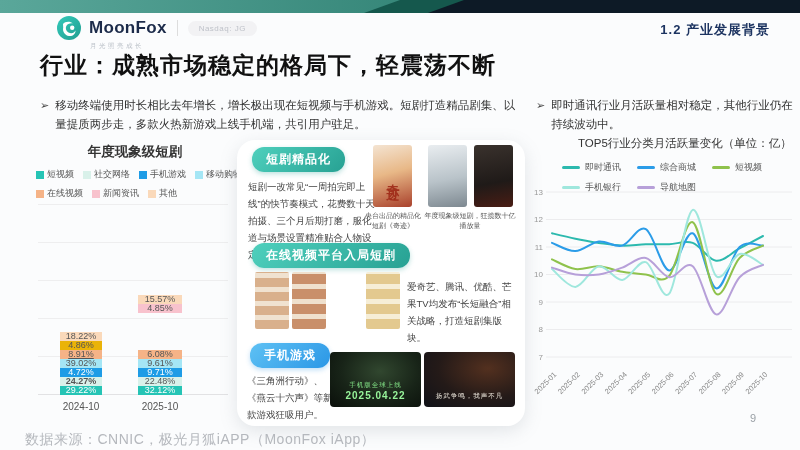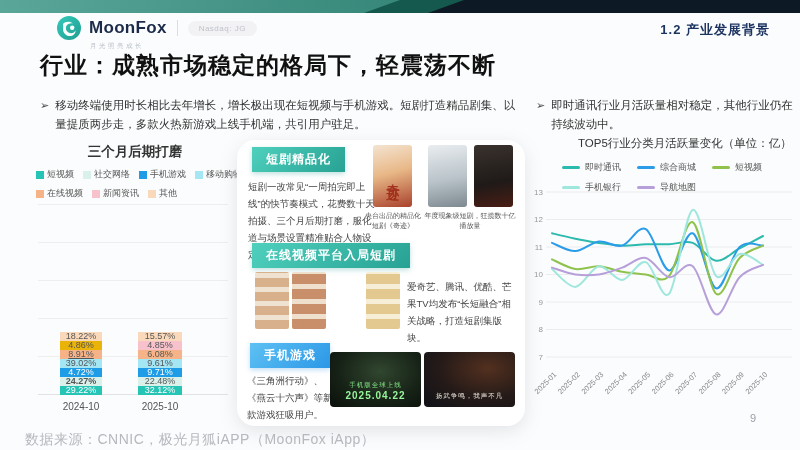--- a/index.html
+++ b/index.html
@@ -35,21 +35,21 @@
   .bar-legend .swatch { width:8px; height:8px; margin-right:3px; }
   .bar-plot { position:absolute; left:38px; top:205px; width:190px; height:190px; }
   .grid-h { position:absolute; left:0; right:0; height:1px; background:#eeeeef; }
   .grid-base { background:#e2e2e4; }
   .bar { position:absolute; bottom:0; display:flex; flex-direction:column-reverse; }
   .bar-seg { width:100%; display:flex; align-items:center; justify-content:center; font-size:9px; line-height:1; white-space:nowrap; overflow:visible; }
   .bar-xlabel { position:absolute; top:401px; font-size:10px; color:#555; text-align:center; }
 
   
   .card { position:absolute; left:237px; top:140px; width:288px; height:286px; background:#fff; border-radius:18px; box-shadow:0 5px 18px rgba(110,120,135,.18); }
-  .badge { position:absolute; padding:4px 14px; font-size:12px; font-weight:700; color:#fff; border-radius:0; letter-spacing:1px; box-shadow:0 2px 5px rgba(40,160,150,.3); }
+  .badge { position:absolute; padding:4px 14px; font-size:12px; font-weight:700; color:#fff; border-radius:12px; letter-spacing:1px; box-shadow:0 2px 5px rgba(40,160,150,.3); }
   .badge-teal { background:linear-gradient(135deg,#4fd0bd,#27a193); }
   .badge-blue { background:linear-gradient(135deg,#5ec1f4,#2b97e6); box-shadow:0 2px 5px rgba(45,150,230,.3); }
   .card-text { position:absolute; font-size:9.5px; color:#444; line-height:1.8; }
   .poster { position:absolute; width:39px; height:62px; border-radius:3px; }
   .poster-caption { position:absolute; font-size:7px; color:#555; text-align:center; line-height:1.45; }
   .poster1 { background:linear-gradient(165deg,#f4e4d2 0%,#e8b887 45%,#a9412c 100%); display:flex; align-items:center; justify-content:center; }
   .poster1 span { color:#9c2413; font-size:13px; font-weight:800; writing-mode:vertical-rl; letter-spacing:2px; opacity:.85; }
   .poster2 { background:linear-gradient(170deg,#e9edf0 0%,#b9c3c9 55%,#7d8890 100%); }
   .poster3 { background:linear-gradient(170deg,#3a322d 0%,#1f1a18 60%,#4a1d14 100%); }
   .thumb { width:34px; height:57px; border-radius:2px; }
@@ -108,21 +108,21 @@
 
   <div class="bullet bullet-left">
     <span class="marker">➢</span>
     <span>移动终端使用时长相比去年增长，增长极出现在短视频与手机游戏。短剧打造精品剧集、以量提质两步走，多款火热新游戏上线手机端，共引用户驻足。</span>
   </div>
   <div class="bullet bullet-right">
     <span class="marker">➢</span>
     <span>即时通讯行业月活跃量相对稳定，其他行业仍在持续波动中。</span>
   </div>
 
-  <div class="bar-title">三个月后期打磨</div>
+  <div class="bar-title">年度现象级短剧</div>
   <div class="bar-legend" id="bar-legend">
       <div class="legend-row">
         <div class="legend-item">
           <span class="swatch" style="background: rgb(37, 196, 181);"></span>
           <span>短视频</span>
         </div>
         <div class="legend-item">
           <span class="swatch" style="background: rgb(217, 241, 234);"></span>
           <span>社交网络</span>
         </div>
@@ -186,21 +186,21 @@
         </div>
         <div class="bar-seg" style="height: 22.48%; background: rgb(217, 241, 234); color: rgb(85, 85, 85);">
           <span>22.48%</span>
         </div>
         <div class="bar-seg" style="height: 9.71%; background: rgb(30, 156, 230); color: rgb(255, 255, 255);">
           <span>9.71%</span>
         </div>
         <div class="bar-seg" style="height: 9.61%; background: rgb(165, 230, 245); color: rgb(85, 85, 85);">
           <span>9.61%</span>
         </div>
-        <div class="bar-seg" style="height: 6.08%; background: rgb(245, 179, 135); color: rgb(85, 85, 85);">
+        <div class="bar-seg" style="height: 6.08%; background: rgb(245, 179, 135); color: rgb(85, 85, 85); margin-top: 37px;">
           <span>6.08%</span>
         </div>
         <div class="bar-seg" style="height: 4.85%; background: rgb(248, 194, 205); color: rgb(85, 85, 85);">
           <span>4.85%</span>
         </div>
         <div class="bar-seg" style="height: 15.57%; background: rgb(250, 217, 186); color: rgb(85, 85, 85);">
           <span>15.57%</span>
         </div>
       </div>
     </div>

